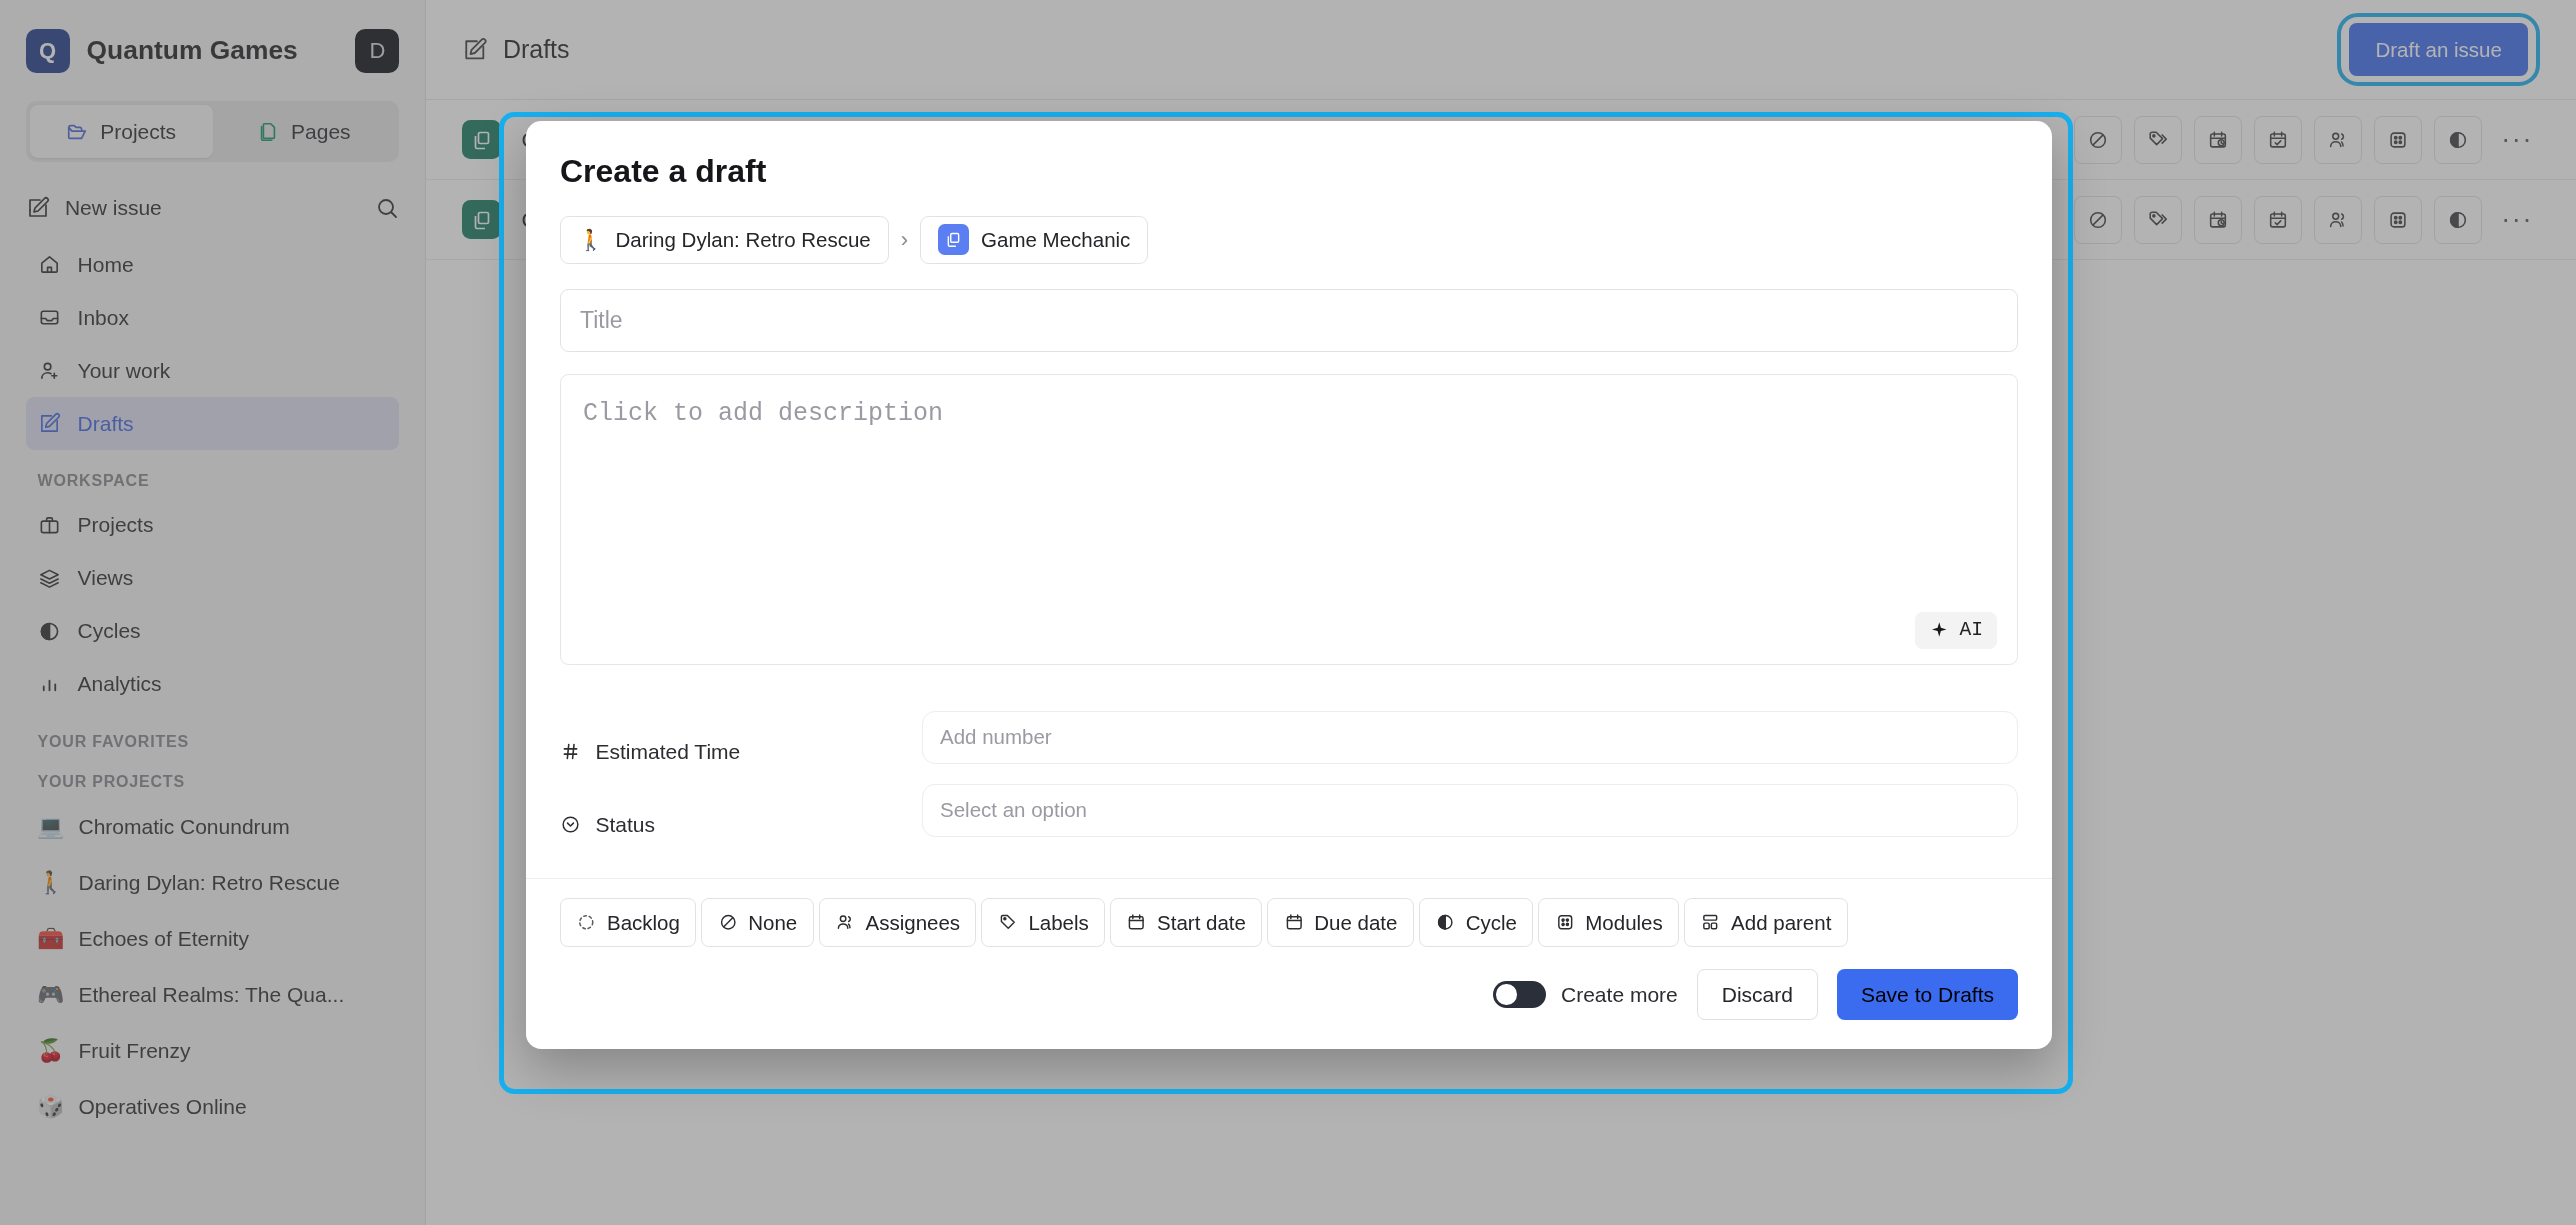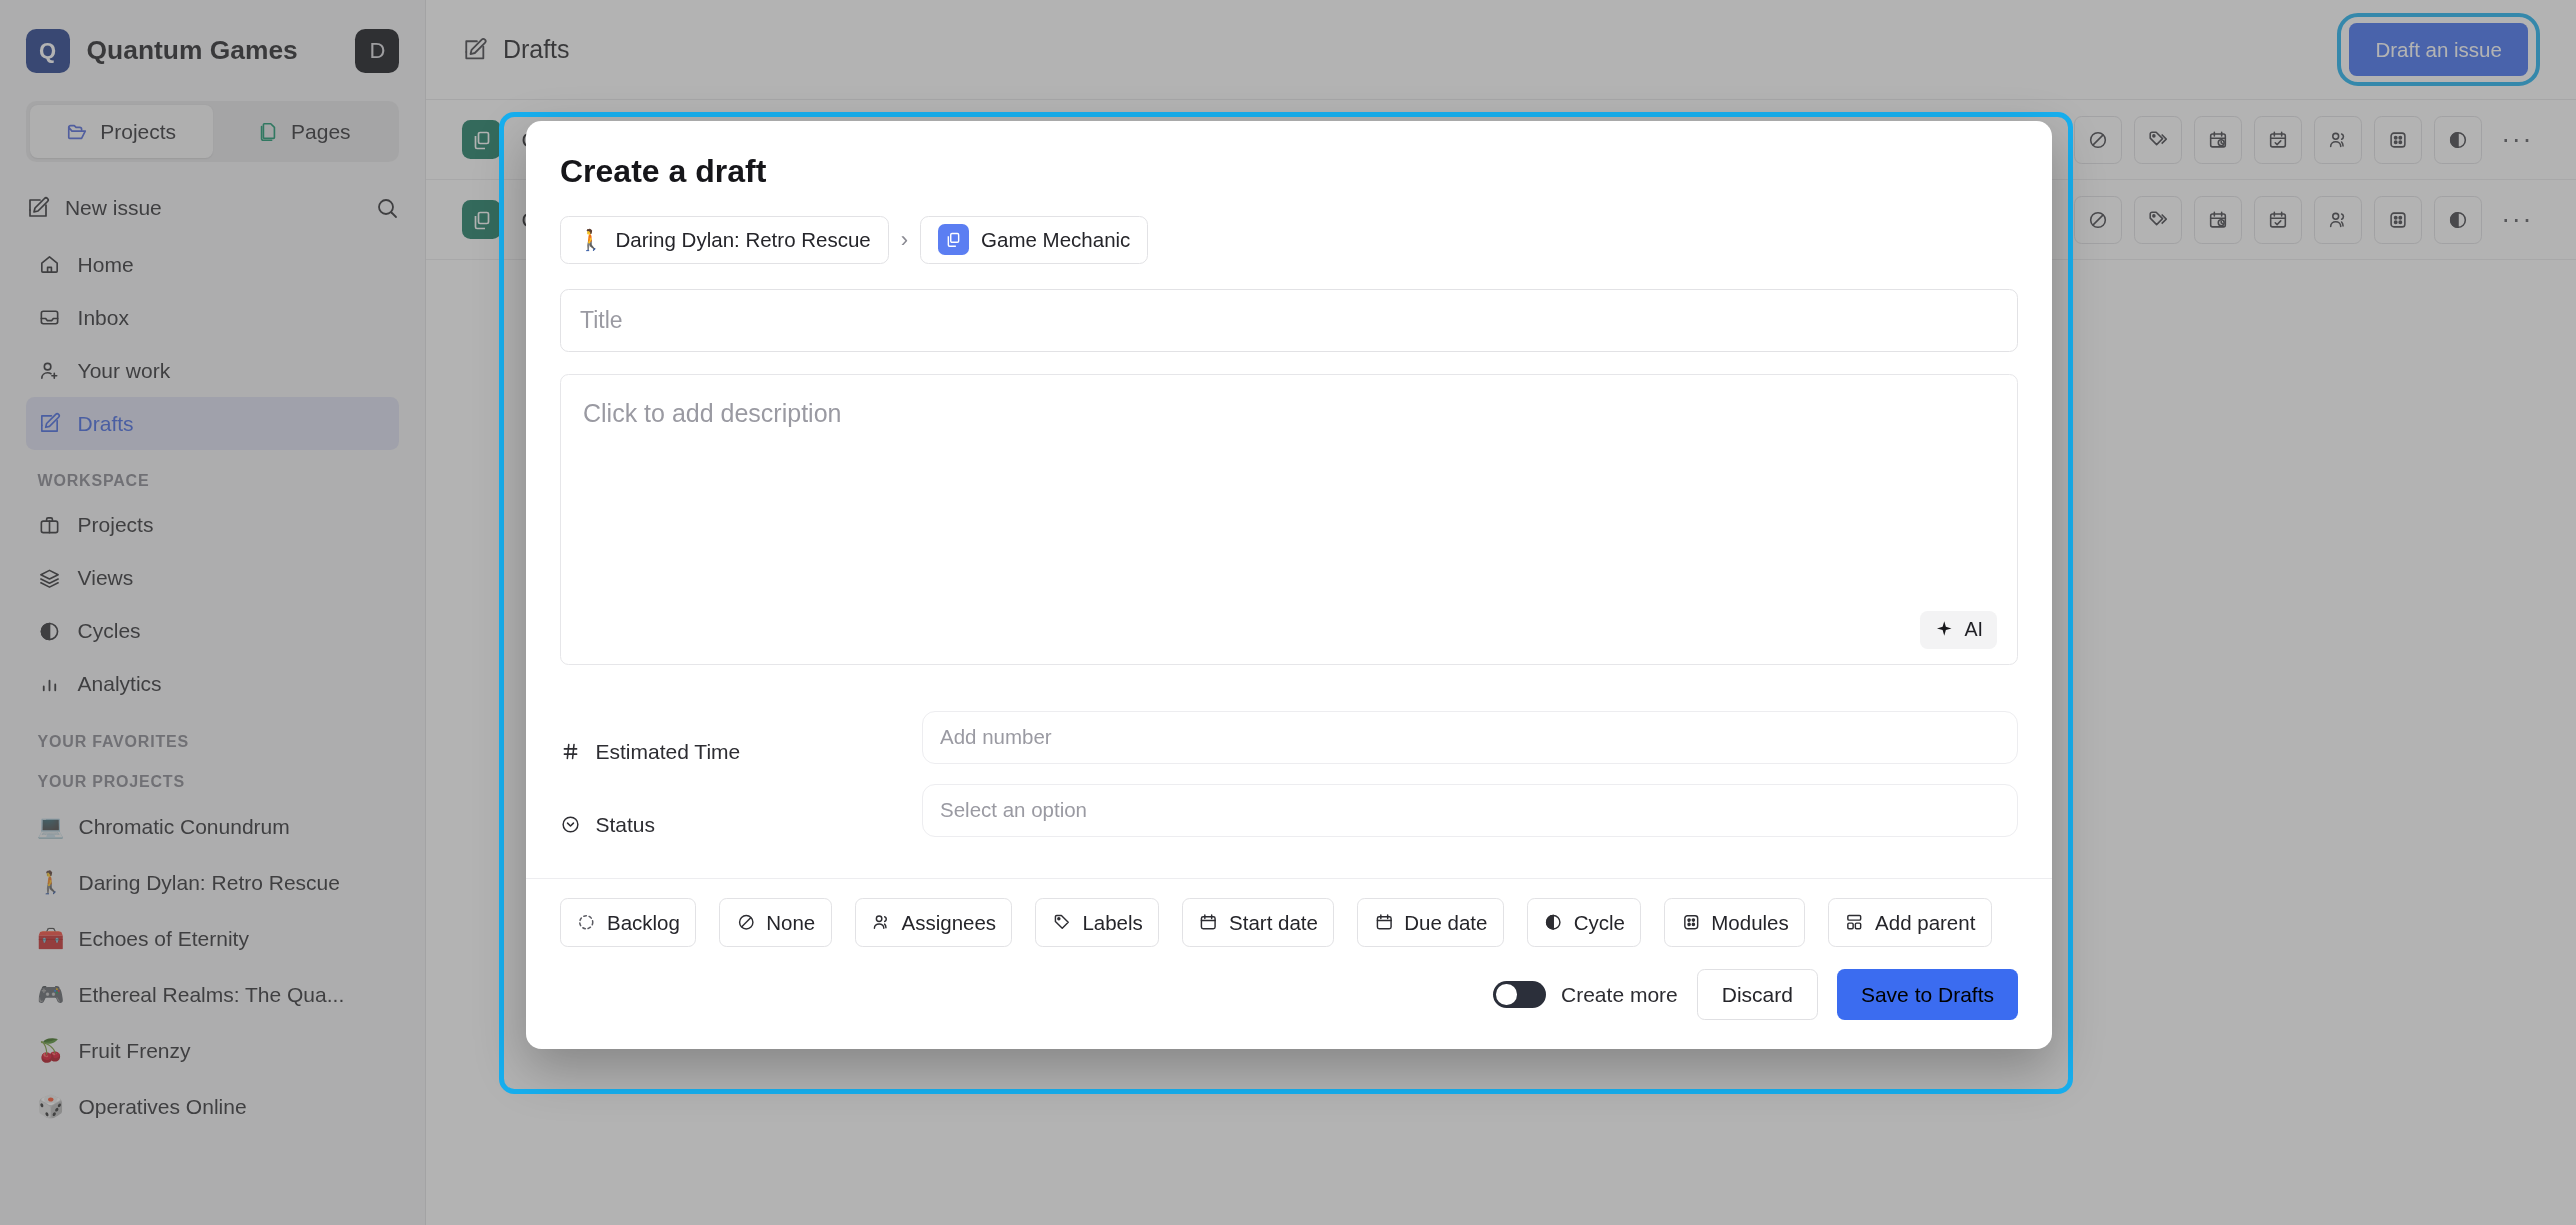--- a/index.html
+++ b/index.html
@@ -181,20 +181,21 @@
     padding: 0 19px; font-size: 23px; color: #16161a;
     font-family: inherit; background: #fff;
     margin-bottom: 22px;
   }
   .title-input::placeholder { color: #9a9aa2; }
   .desc-box {
     position: relative;
     border: 0.9px solid #e6e6e9; border-radius: 8.5px;
     height: 291px; padding: 24px 22px;
     margin-bottom: 25.6px;
+    font-family: Liberation Mono, monospace;
   }
   .desc-placeholder { font-size: 25px; color: #9a9aa2; }
   .ai-btn {
     position: absolute; right: 20.5px; bottom: 15.3px;
     display: flex; align-items: center; gap: 10px;
     background: #f3f3f4; border-radius: 7.7px;
     padding: 7.7px 13.6px; font-size: 19.6px; color: #1f1f24;
   }
   .prop-row {
     display: flex; align-items: flex-end;
@@ -205,21 +206,21 @@
     width: 362px; flex: 0 0 362px;
     font-size: 21px; color: #2d2d32;
   }
   .prop-field {
     flex: 1; height: 53px;
     border: 0.9px solid #ededf0; border-radius: 13px;
     display: flex; align-items: center;
     padding: 0 17px; font-size: 20.5px; color: #9a9aa2;
   }
   .chips-row {
-    display: flex; align-items: flex-end; gap: 23px;
+    display: flex; align-items: flex-end; gap: 5px;
     padding: 19px 34px 22px;
     border-top: 0.9px solid #ededf0;
     flex-wrap: nowrap;
   }
   .opt-chip {
     display: flex; align-items: center; gap: 10.2px;
     border: 0.9px solid #e2e2e5; border-radius: 7.7px;
     height: 49px; padding: 0 15.3px;
     font-size: 20.5px; color: #25252a;
     white-space: nowrap; background: #fff;

